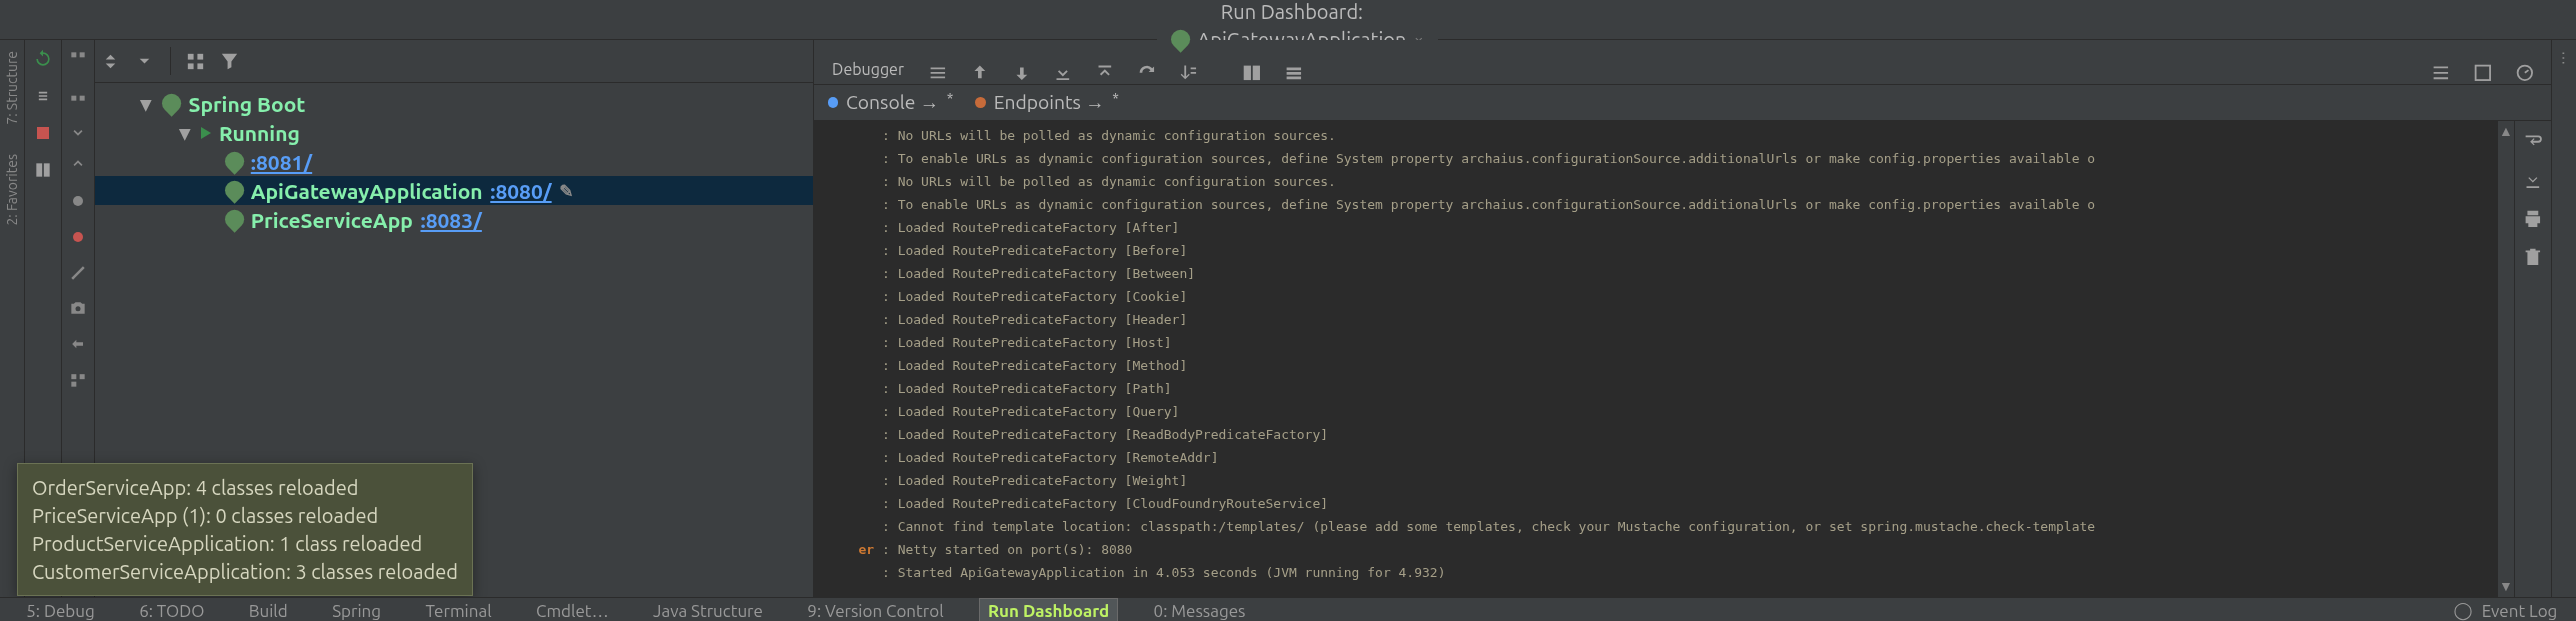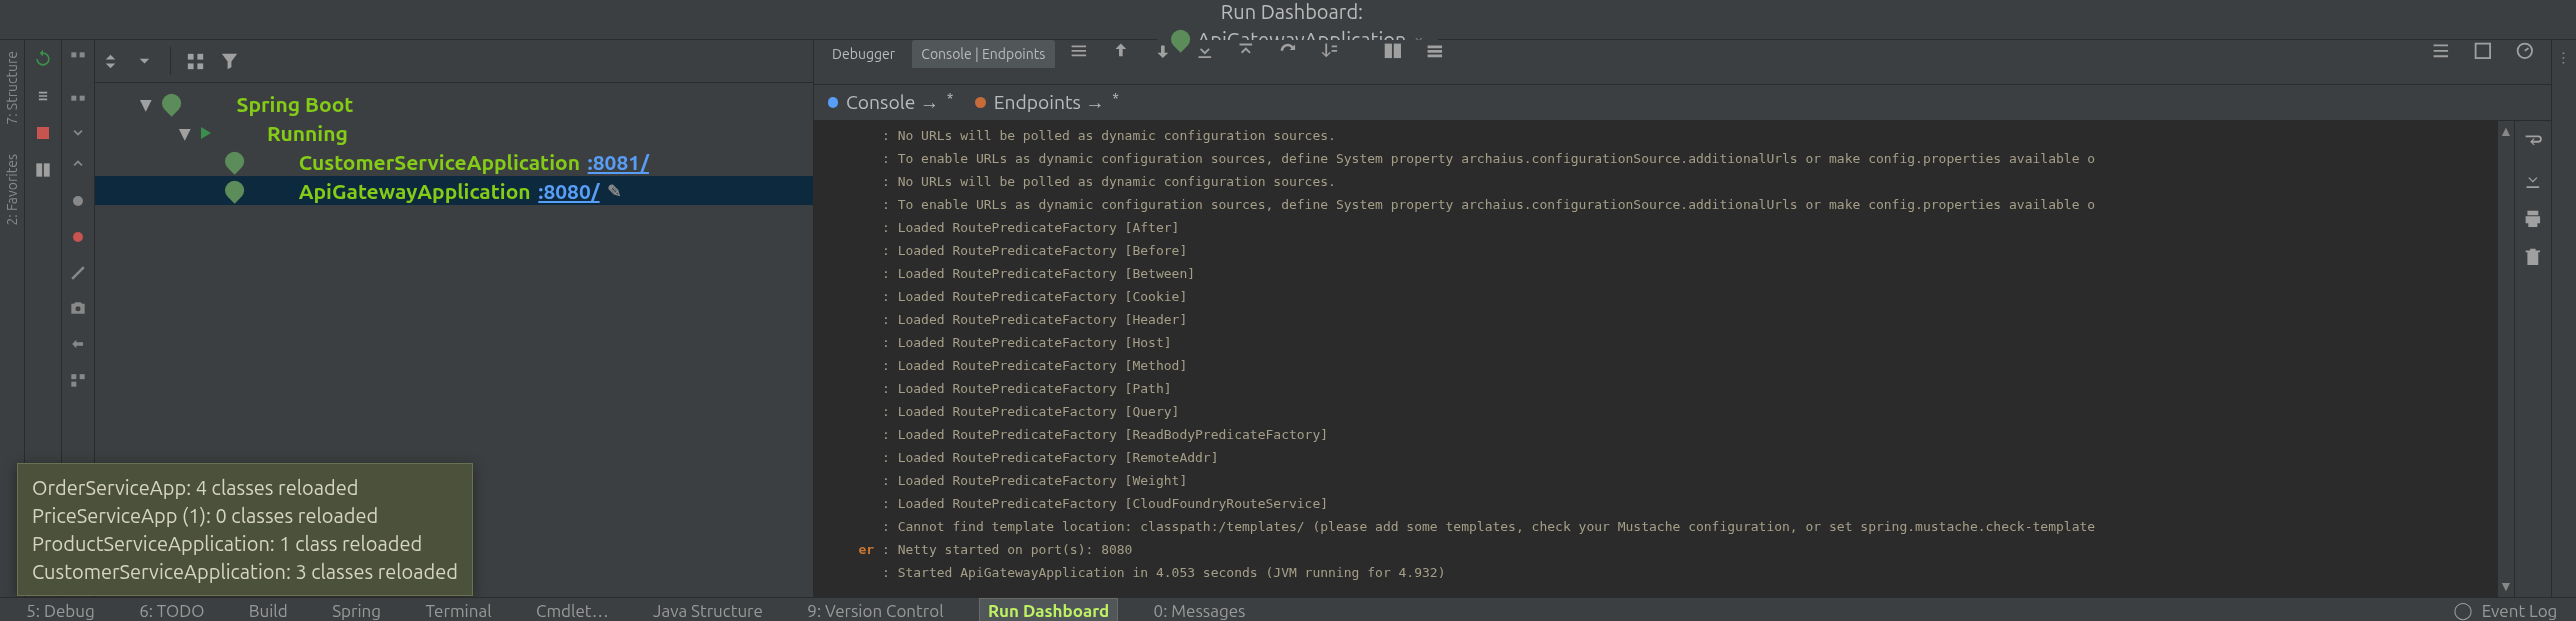--- a/index.html
+++ b/index.html
@@ -73,37 +73,37 @@
   }
   .run-toolbar .tb-icon { width: 23px; height: 23px; display:flex;align-items:center;justify-content:center; }
   .run-toolbar .tb-sep { width: 0.8px; height: 28px; background: #2b2b2b; margin: 0 3.1px; }
   .tree { padding: 6.2px 0 0 0; font-size: 21px; font-weight: 600; }
   .tree-row { display: flex; align-items: center; height: 29px; padding-left: 4.6px; gap: 7.7px; }
   .indent-1 { padding-left: 46px; }
   .indent-2 { padding-left: 85px; }
   .indent-3 { padding-left: 130px; }
   .tree-row.sel { background: #0d293e; }
   .tree-row .chevron { width: 14px; color: #a0a0a0; }
-  .tree-row .name { color: #84cc16; margin-left: 48px; }
+  .tree-row .name { color: #86efac; }
   .tree-row .port { color: #589df6; text-decoration: underline; }
   .pen-badge { color:#888; font-size:17px; }
   .run-play { width:0;height:0;border-left:10.8px solid #3b8f4d;border-top:6.2px solid transparent;border-bottom:6.2px solid transparent; }
   
   .gutter-left2 {
     width: 32.5px; background: #3c3f41; border-right: 0.8px solid #2b2b2b;
     display: flex; flex-direction: column; align-items: center; gap: 14px; padding-top: 7.7px;
   }
   .gutter-left2 .ctl svg { fill:#888; }
   
   .right-pane { flex: 1; display: flex; flex-direction: column; background: #2b2b2b; }
   .right-tabs {
-    height: 45px; display: flex; align-items: flex-start;
+    height: 45px; display: flex; align-items: flex-end;
     background: #3c3f41; border-bottom: 0.8px solid #2b2b2b;
     padding: 0 9.3px; gap: 7.7px;
-    font-size: 14px;
+    font-size: 16px;
   }
   .right-tabs .rtab { padding: 6.2px 9.3px; color: #bbbbbb; }
   .right-tabs .rtab.active { background: #515658; border-radius: 3.1px 3.1px 0 0; }
   .right-tabs .rt-spacer { flex: 1; }
   .right-tabs .rt-icon { width: 21.7px; height: 21.7px; fill:#a0a0a0; margin: 0 6.2px; }
   .pinned-tabs {
     height: 36px; display: flex; align-items: center; gap: 21.7px;
     padding: 0 14px; background: #3c3f41; border-bottom: 0.8px solid #2b2b2b;
     font-size: 19.3px;
   }
@@ -301,36 +301,39 @@
         <span class="name">Spring Boot</span>
       </div>
       <div class="tree-row indent-2">
         <span class="chevron">▾</span>
         <div class="run-play"></div>
         <span class="name">Running</span>
       </div>
 
       <div class="tree-row indent-3">
         <span class="leaf-icon"></span>
-        <span class="name">CustomerServiceApplication</span>
         <span class="port">:8081/</span>
       </div>
       <div class="tree-row indent-3 sel">
         <span class="leaf-icon"></span>
         <span class="name">ApiGatewayApplication</span>
         <span class="port">:8080/</span>
         <span class="pen-badge">✎</span>
       </div>
+      <div class="tree-row indent-3">
+        <span class="leaf-icon"></span>
+        <span class="name">PriceServiceApp</span>
+        <span class="port">:8083/</span>
+      </div>
     </div>
   </div>
 
   <div class="right-pane">
     <div class="right-tabs">
       <span class="rtab">Debugger</span>
-      <span class="rtab active">Console | Endpoints</span>
       <svg class="rt-icon" viewBox="0 0 24 24">
           <path d="M4 6h16v2H4zM4 11h16v2H4zM4 16h16v2H4z"></path>
         </svg>
       <svg class="rt-icon" viewBox="0 0 24 24">
           <path d="M12 4l6 6h-4v8h-4v-8H6z"></path>
         </svg>
       <svg class="rt-icon" viewBox="0 0 24 24">
           <path d="M12 20l-6-6h4V6h4v8h4z"></path>
         </svg>
       <svg class="rt-icon" viewBox="0 0 24 24">

